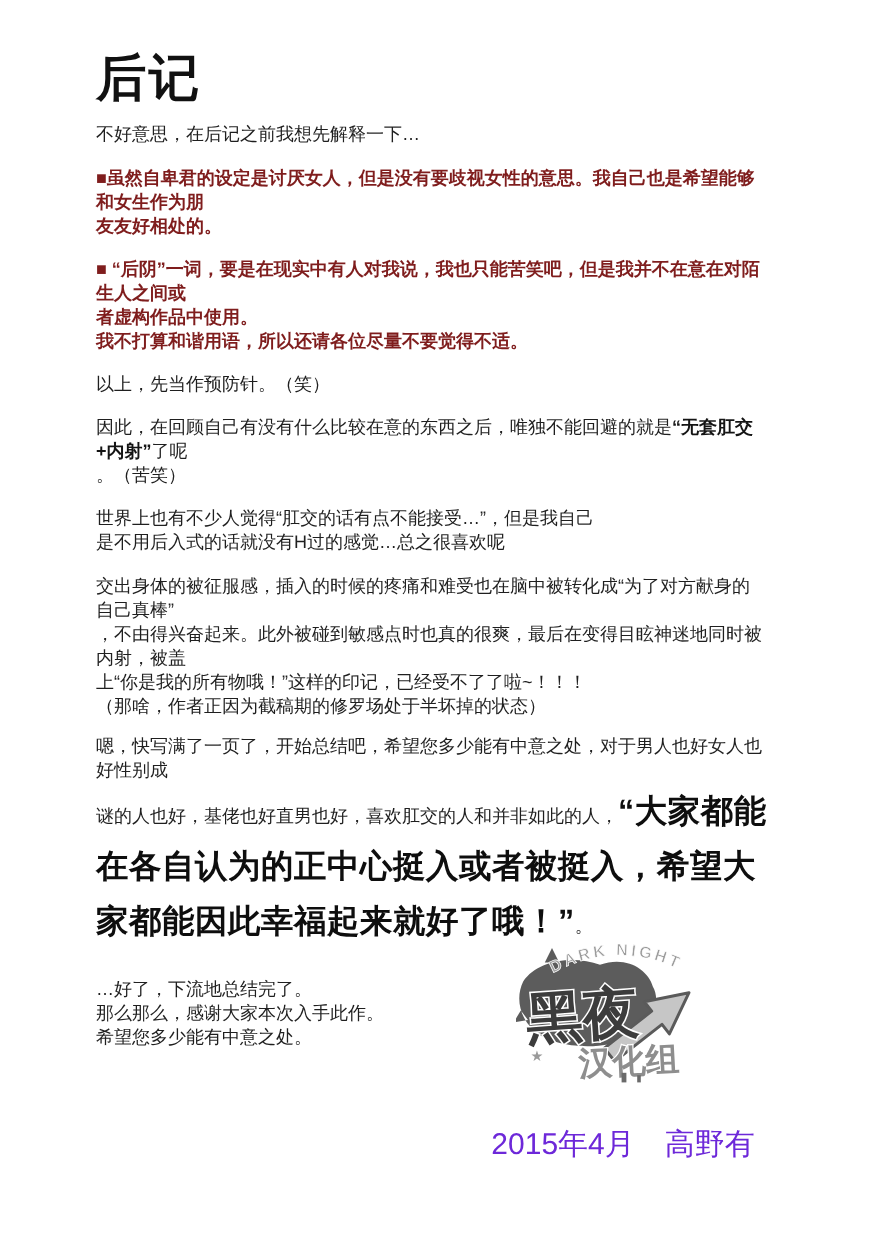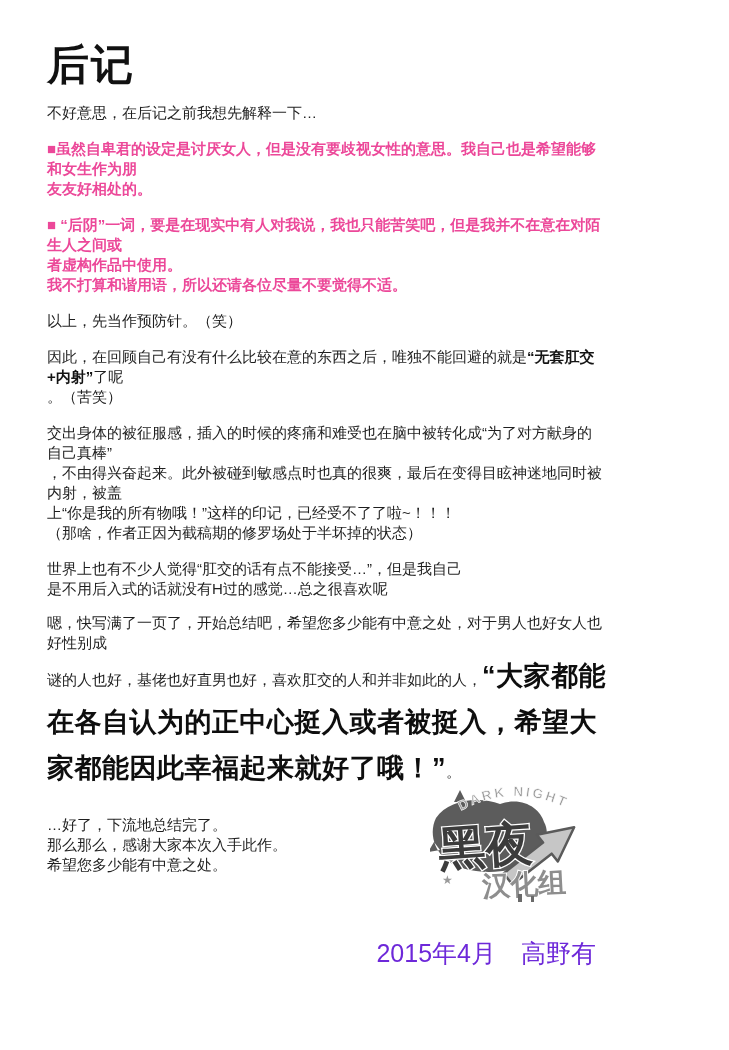--- a/index.html
+++ b/index.html
@@ -4,38 +4,39 @@
 <style>
   html,body { margin:0; padding:0; background:#ffffff; }
   .page {
     position: relative;
     width: 636px;
     height: 1050px;
     background: #ffffff;
     overflow: hidden;
     font-family: "Liberation Sans", "DejaVu Sans", sans-serif;
     color: #1f1f1f;
+    padding-left: 33px;
   }
   .content { padding: 42px 30px 0 47px; }
   .title {
     margin: 0;
     font-size: 42px;
     line-height: 1.08;
     font-weight: 900;
     letter-spacing: 2px;
     color: #111111;
   }
   .para {
     margin: 16px 0 0 0;
     font-size: 15px;
     line-height: 20px;
     white-space: pre-line;
     color: #1f1f1f;
   }
-  .para.bold { font-weight: 700; color: #ec4899; }
+  .para.bold { font-weight: 700; color: #7f1d1d; }
   .inline-bold { font-weight: 700; color: #141414; }
   .summary-para { margin-top: 14px; }
   .big-quote {
     font-size: 27px;
     line-height: 46px;
     font-weight: 900;
     color: #0e0e0e;
     letter-spacing: 0.5px;
   }
   .closing { margin-top: 24px; }
@@ -69,27 +70,27 @@
     <p class="para bold">■ “后阴”一词，要是在现实中有人对我说，我也只能苦笑吧，但是我并不在意在对陌生人之间或
 者虚构作品中使用。
 我不打算和谐用语，所以还请各位尽量不要觉得不适。</p>
 
     <p class="para">以上，先当作预防针。（笑）</p>
 
 
     <p class="para"><span>因此，在回顾自己有没有什么比较在意的东西之后，唯独不能回避的就是</span><span class="inline-bold">“无套肛交+内射”</span><span>了呢
 。（苦笑）</span></p>
 
+    <p class="para">世界上也有不少人觉得“肛交的话有点不能接受…”，但是我自己
+是不用后入式的话就没有H过的感觉…总之很喜欢呢</p>
+
     <p class="para">交出身体的被征服感，插入的时候的疼痛和难受也在脑中被转化成“为了对方献身的自己真棒”
 ，不由得兴奋起来。此外被碰到敏感点时也真的很爽，最后在变得目眩神迷地同时被内射，被盖
 上“你是我的所有物哦！”这样的印记，已经受不了了啦~！！！
 （那啥，作者正因为截稿期的修罗场处于半坏掉的状态）</p>
-
-    <p class="para">世界上也有不少人觉得“肛交的话有点不能接受…”，但是我自己
-是不用后入式的话就没有H过的感觉…总之很喜欢呢</p>
 
 
     <p class="para summary-para"><span>嗯，快写满了一页了，开始总结吧，希望您多少能有中意之处，对于男人也好女人也好性别成
 谜的人也好，基佬也好直男也好，喜欢肛交的人和并非如此的人，</span><span class="big-quote">“大家都能在各自认为的正中心挺入或者被挺入，希望大家都能因此幸福起来就好了哦！”</span><span>。</span></p>
 
     <p class="para closing">…好了，下流地总结完了。
 那么那么，感谢大家本次入手此作。
 希望您多少能有中意之处。</p>
 
     <div class="signature">2015年4月　高野有</div>

